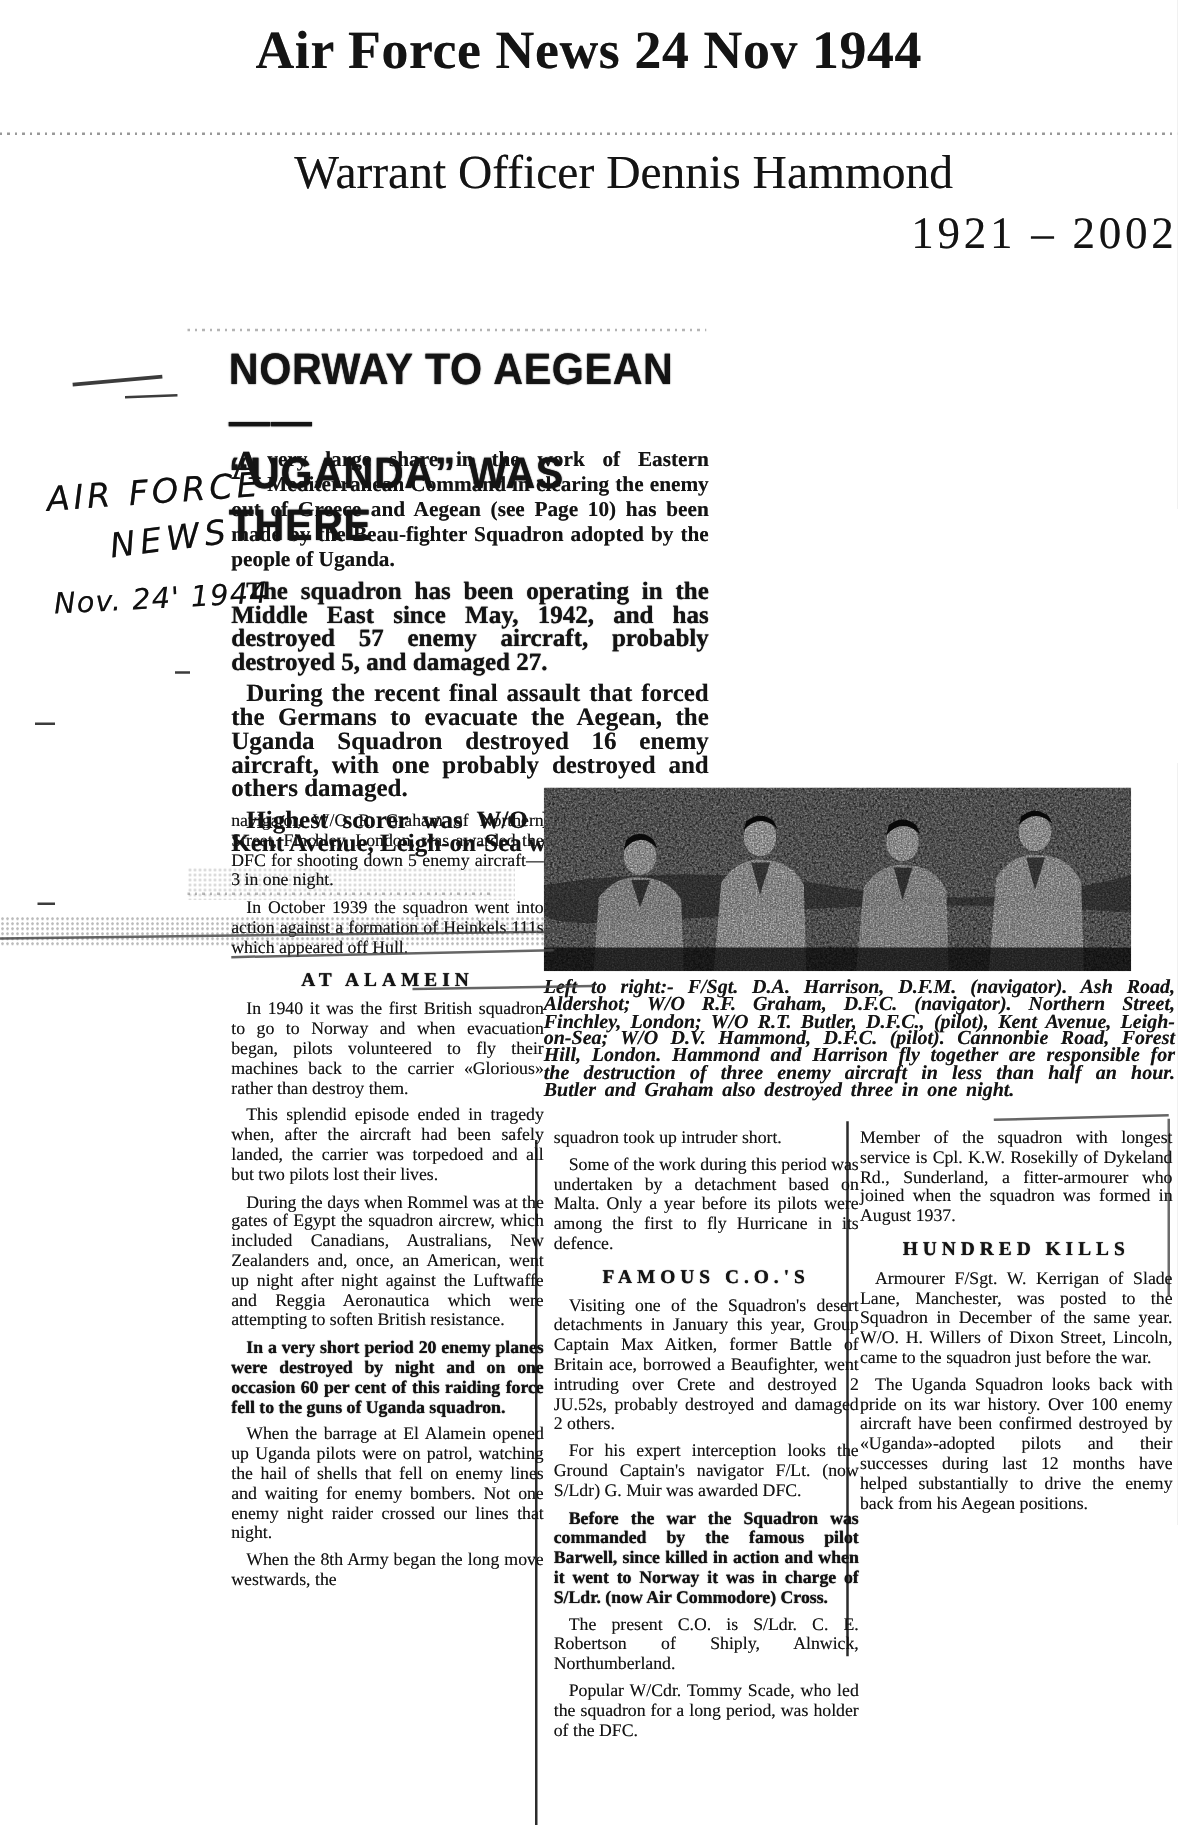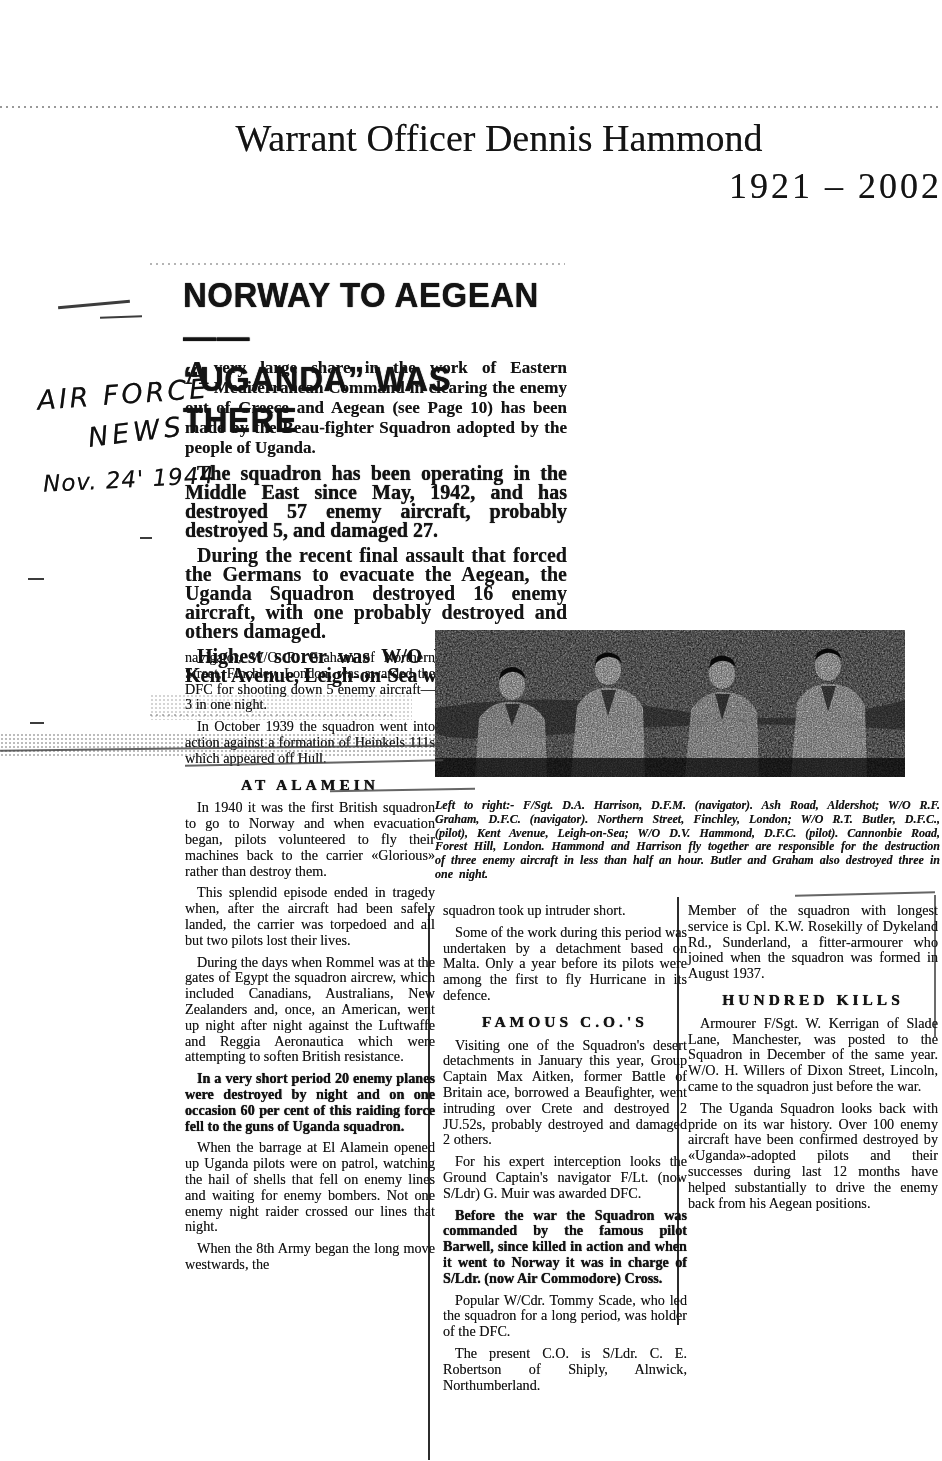--- a/index.html
+++ b/index.html
@@ -45,22 +45,22 @@
   .col .nofirst{text-indent:0;}
   .col .b{font-weight:700;text-shadow:0 0 0.8px #000;}
   .subhead{font-weight:700;font-size:15.5px;letter-spacing:4px;text-align:center;
     margin:10px 0 8px 0;text-indent:0 !important;text-shadow:0 0 0.8px #000;}
   #col-left{left:185px;top:650px;width:250px;}
   #col-mid{left:443px;top:903px;width:244px;}
   #col-right{left:688px;top:903px;width:250px;}
   
   .photo{position:absolute;left:435px;top:630px;width:470px;height:147px;z-index:2;overflow:hidden;}
   .caption{position:absolute;left:435px;top:783px;width:505px;z-index:2;
-    font-weight:700;font-style:italic;font-size:12px;line-height:13.8px;
-    text-align:justify;word-spacing:3px;margin-top:16px;}
+    font-weight:700;font-style:italic;font-size:16px;line-height:13.8px;
+    text-align:justify;word-spacing:3px;}
   
   .vrule{position:absolute;width:2px;background:#2c2c2c;z-index:1;}
 </style>
 </head>
 <body>
 
 <div id="page">
 
   <div class="dotline" style="top:106px;left:0;width:942px;"></div>
   <div class="dotline" style="top:263px;left:150px;width:415px;opacity:.55;"></div>
@@ -74,20 +74,21 @@
   <div class="mdash-mark" style="top:303px;left:58px;width:72px;height:3px;transform:rotate(-5deg);"></div>
   <div class="mdash-mark" style="top:316px;left:100px;width:42px;height:2px;transform:rotate(-2deg);"></div>
   <div class="mdash-mark" style="top:578px;left:28px;width:16px;height:2px;"></div>
   <div class="mdash-mark" style="top:537px;left:140px;width:12px;height:2px;"></div>
   <div class="mdash-mark" style="top:722px;left:30px;width:14px;height:2px;"></div>
 
   <div class="vrule" style="left:428px;top:912px;height:548px;"></div>
   <div class="vrule" style="left:677px;top:897px;height:428px;"></div>
   <div class="vrule" style="left:934px;top:895px;height:142px;opacity:.7;"></div>
 
+  <div class="masthead">Air Force News 24 Nov 1944</div>
   <div class="person-name">Warrant Officer Dennis Hammond</div>
   <div class="person-years">1921 – 2002</div>
 
   <div class="handwriting">
     <div class="hw1">AIR FORCE</div>
     <div class="hw2">NEWS</div>
     <div class="hw3">Nov. 24' 1944</div>
   </div>
 
   <div class="headline">
@@ -158,22 +159,22 @@
     <p>When the 8th Army began the long move westwards, the</p>
   </div>
 
   <div class="col" id="col-mid">
     <p class="nofirst">squadron took up intruder short.</p>
     <p>Some of the work during this period was undertaken by a detachment based on Malta. Only a year before its pilots were among the first to fly Hurricane in its defence.</p>
     <div class="subhead">FAMOUS C.O.'S</div>
     <p>Visiting one of the Squadron's desert detachments in January this year, Group Captain Max Aitken, former Battle of Britain ace, borrowed a Beaufighter, went intruding over Crete and destroyed 2 JU.52s, probably destroyed and damaged 2 others.</p>
     <p>For his expert interception looks the Ground Captain's navigator F/Lt. (now S/Ldr) G. Muir was awarded DFC.</p>
     <p class="b">Before the war the Squadron was commanded by the famous pilot Barwell, since killed in action and when it went to Norway it was in charge of S/Ldr. (now Air Commodore) Cross.</p>
+    <p>The present C.O. is S/Ldr. C. E. Robertson of Shiply, Alnwick, Northumberland.</p>
     <p>Popular W/Cdr. Tommy Scade, who led the squadron for a long period, was holder of the DFC.</p>
-    <p>The present C.O. is S/Ldr. C. E. Robertson of Shiply, Alnwick, Northumberland.</p>
   </div>
 
   <div class="col" id="col-right">
     <p class="nofirst">Member of the squadron with longest service is Cpl. K.W. Rosekilly of Dykeland Rd., Sunderland, a fitter-armourer who joined when the squadron was formed in August 1937.</p>
     <div class="subhead">HUNDRED KILLS</div>
     <p>Armourer F/Sgt. W. Kerrigan of Slade Lane, Manchester, was posted to the Squadron in December of the same year. W/O. H. Willers of Dixon Street, Lincoln, came to the squadron just before the war.</p>
     <p>The Uganda Squadron looks back with pride on its war history. Over 100 enemy aircraft have been confirmed destroyed by «Uganda»-adopted pilots and their successes during last 12 months have helped substantially to drive the enemy back from his Aegean positions.</p>
   </div>
 
 </div>

